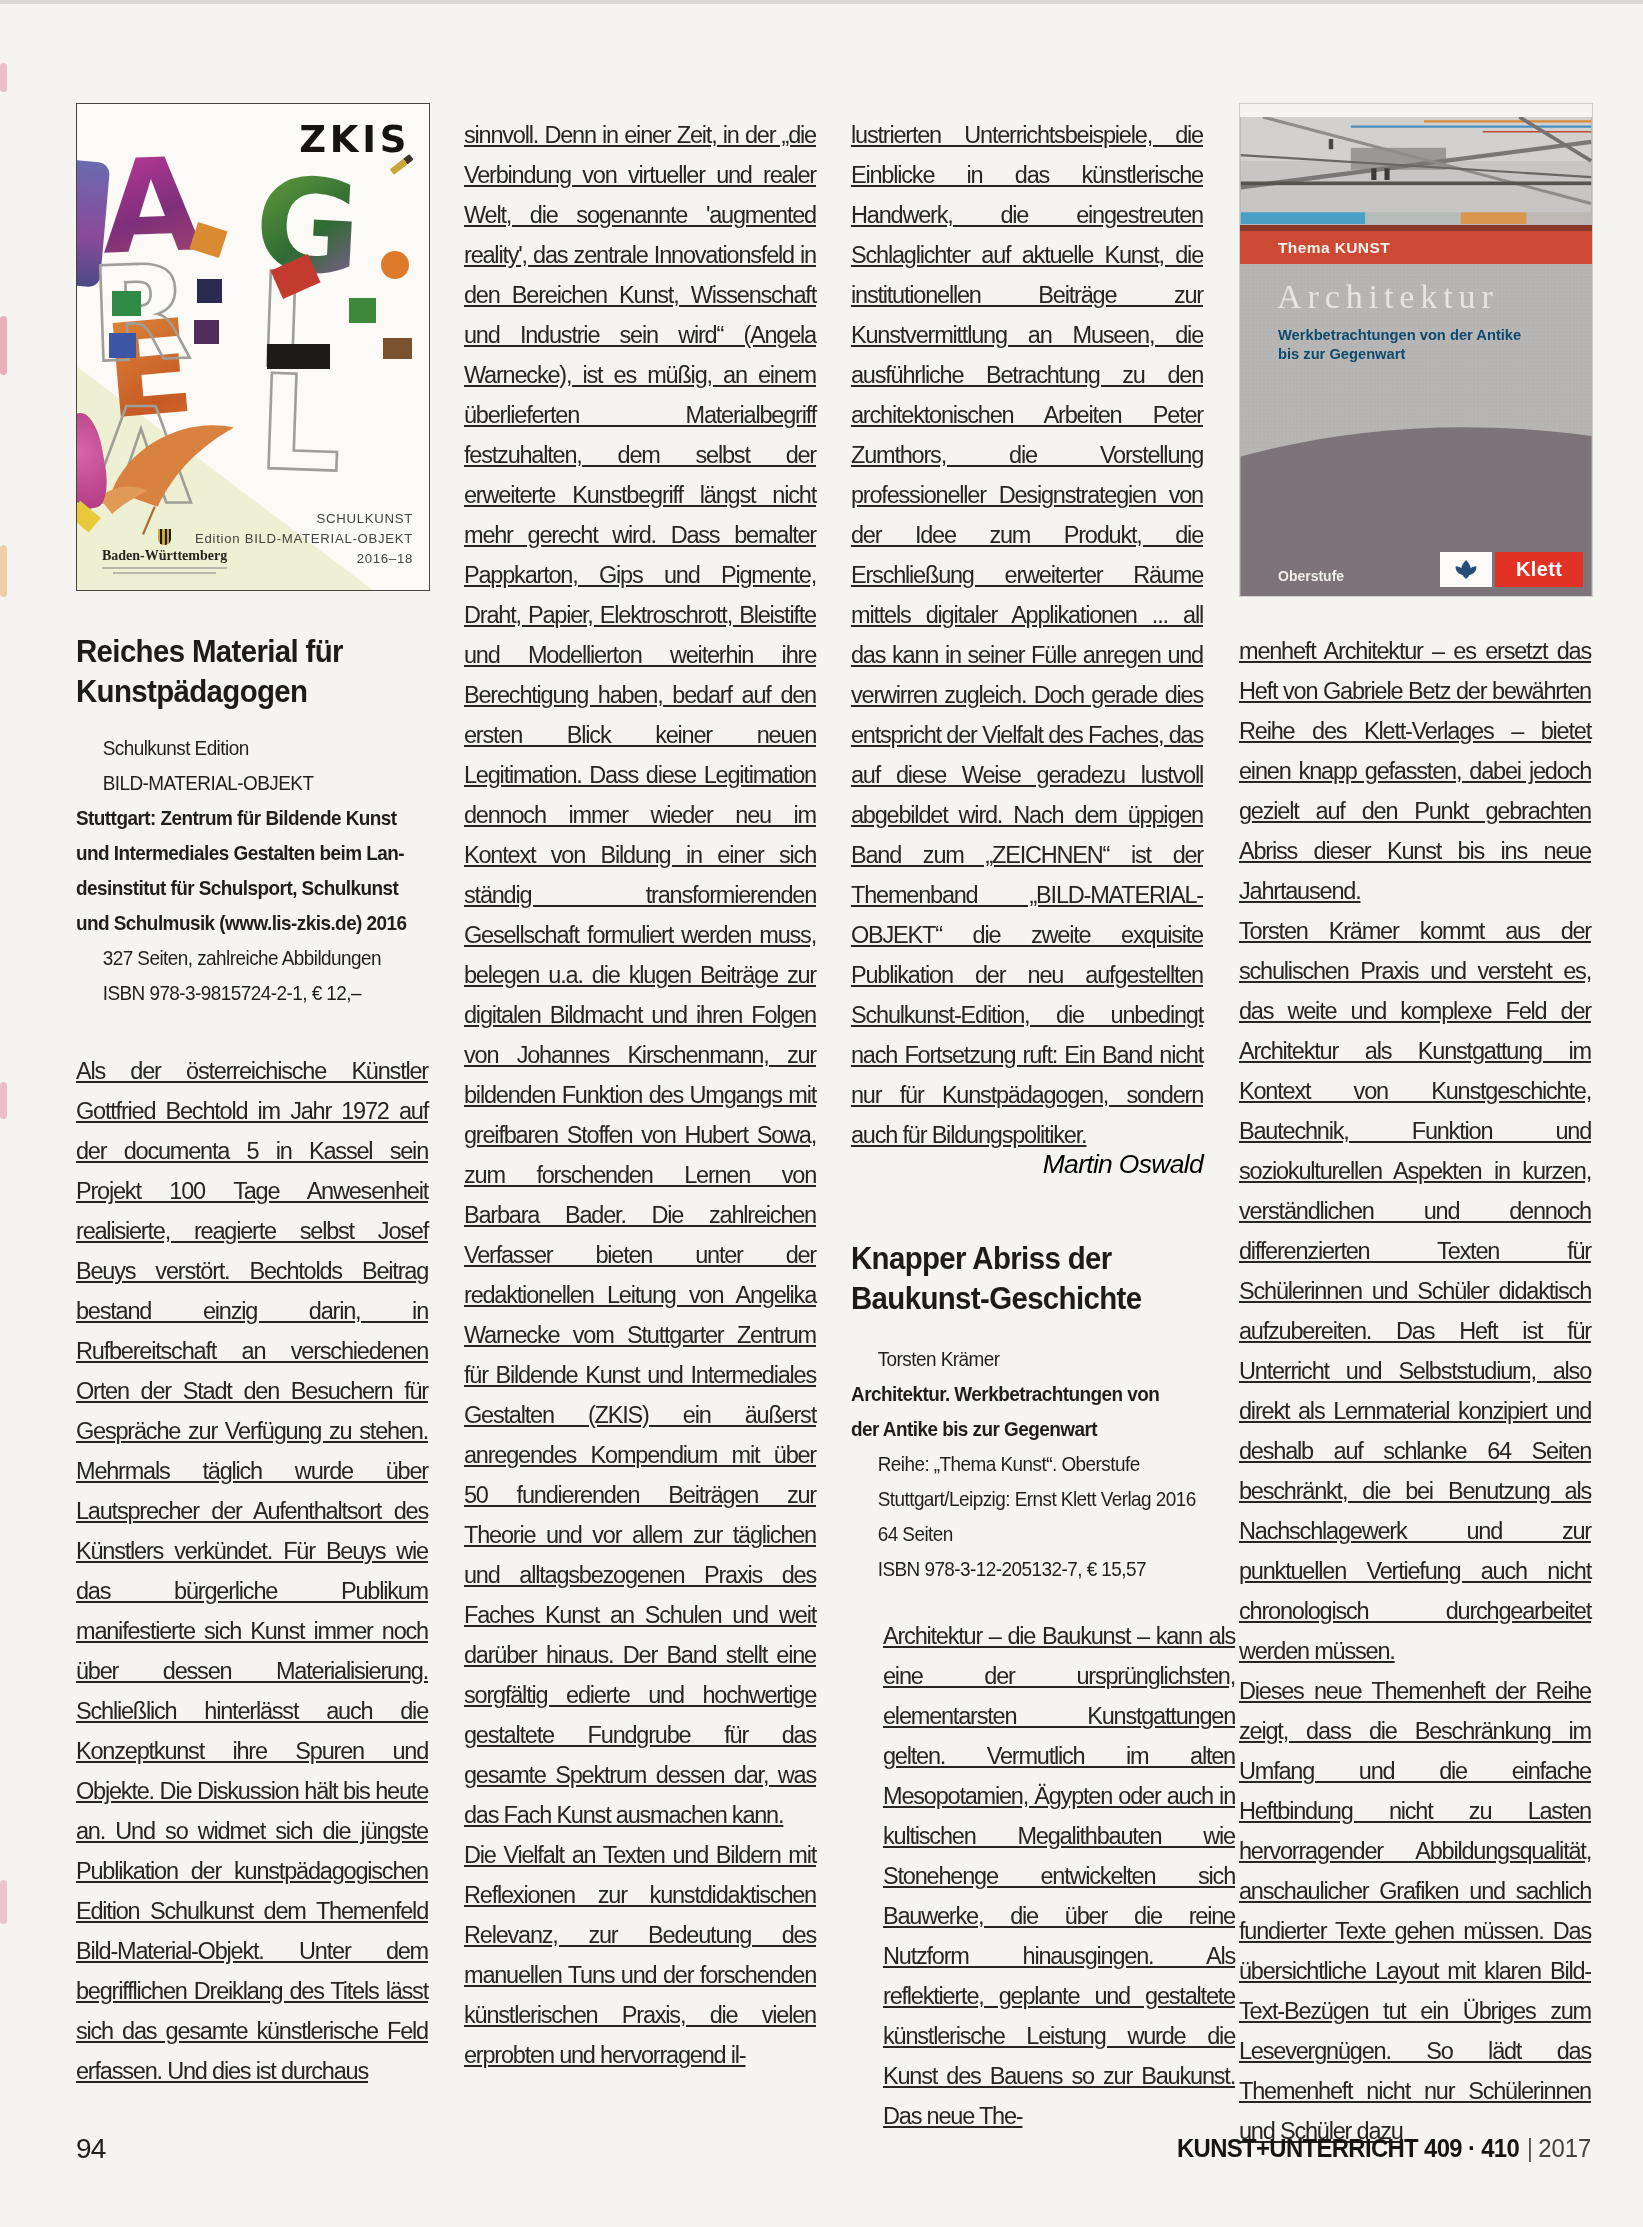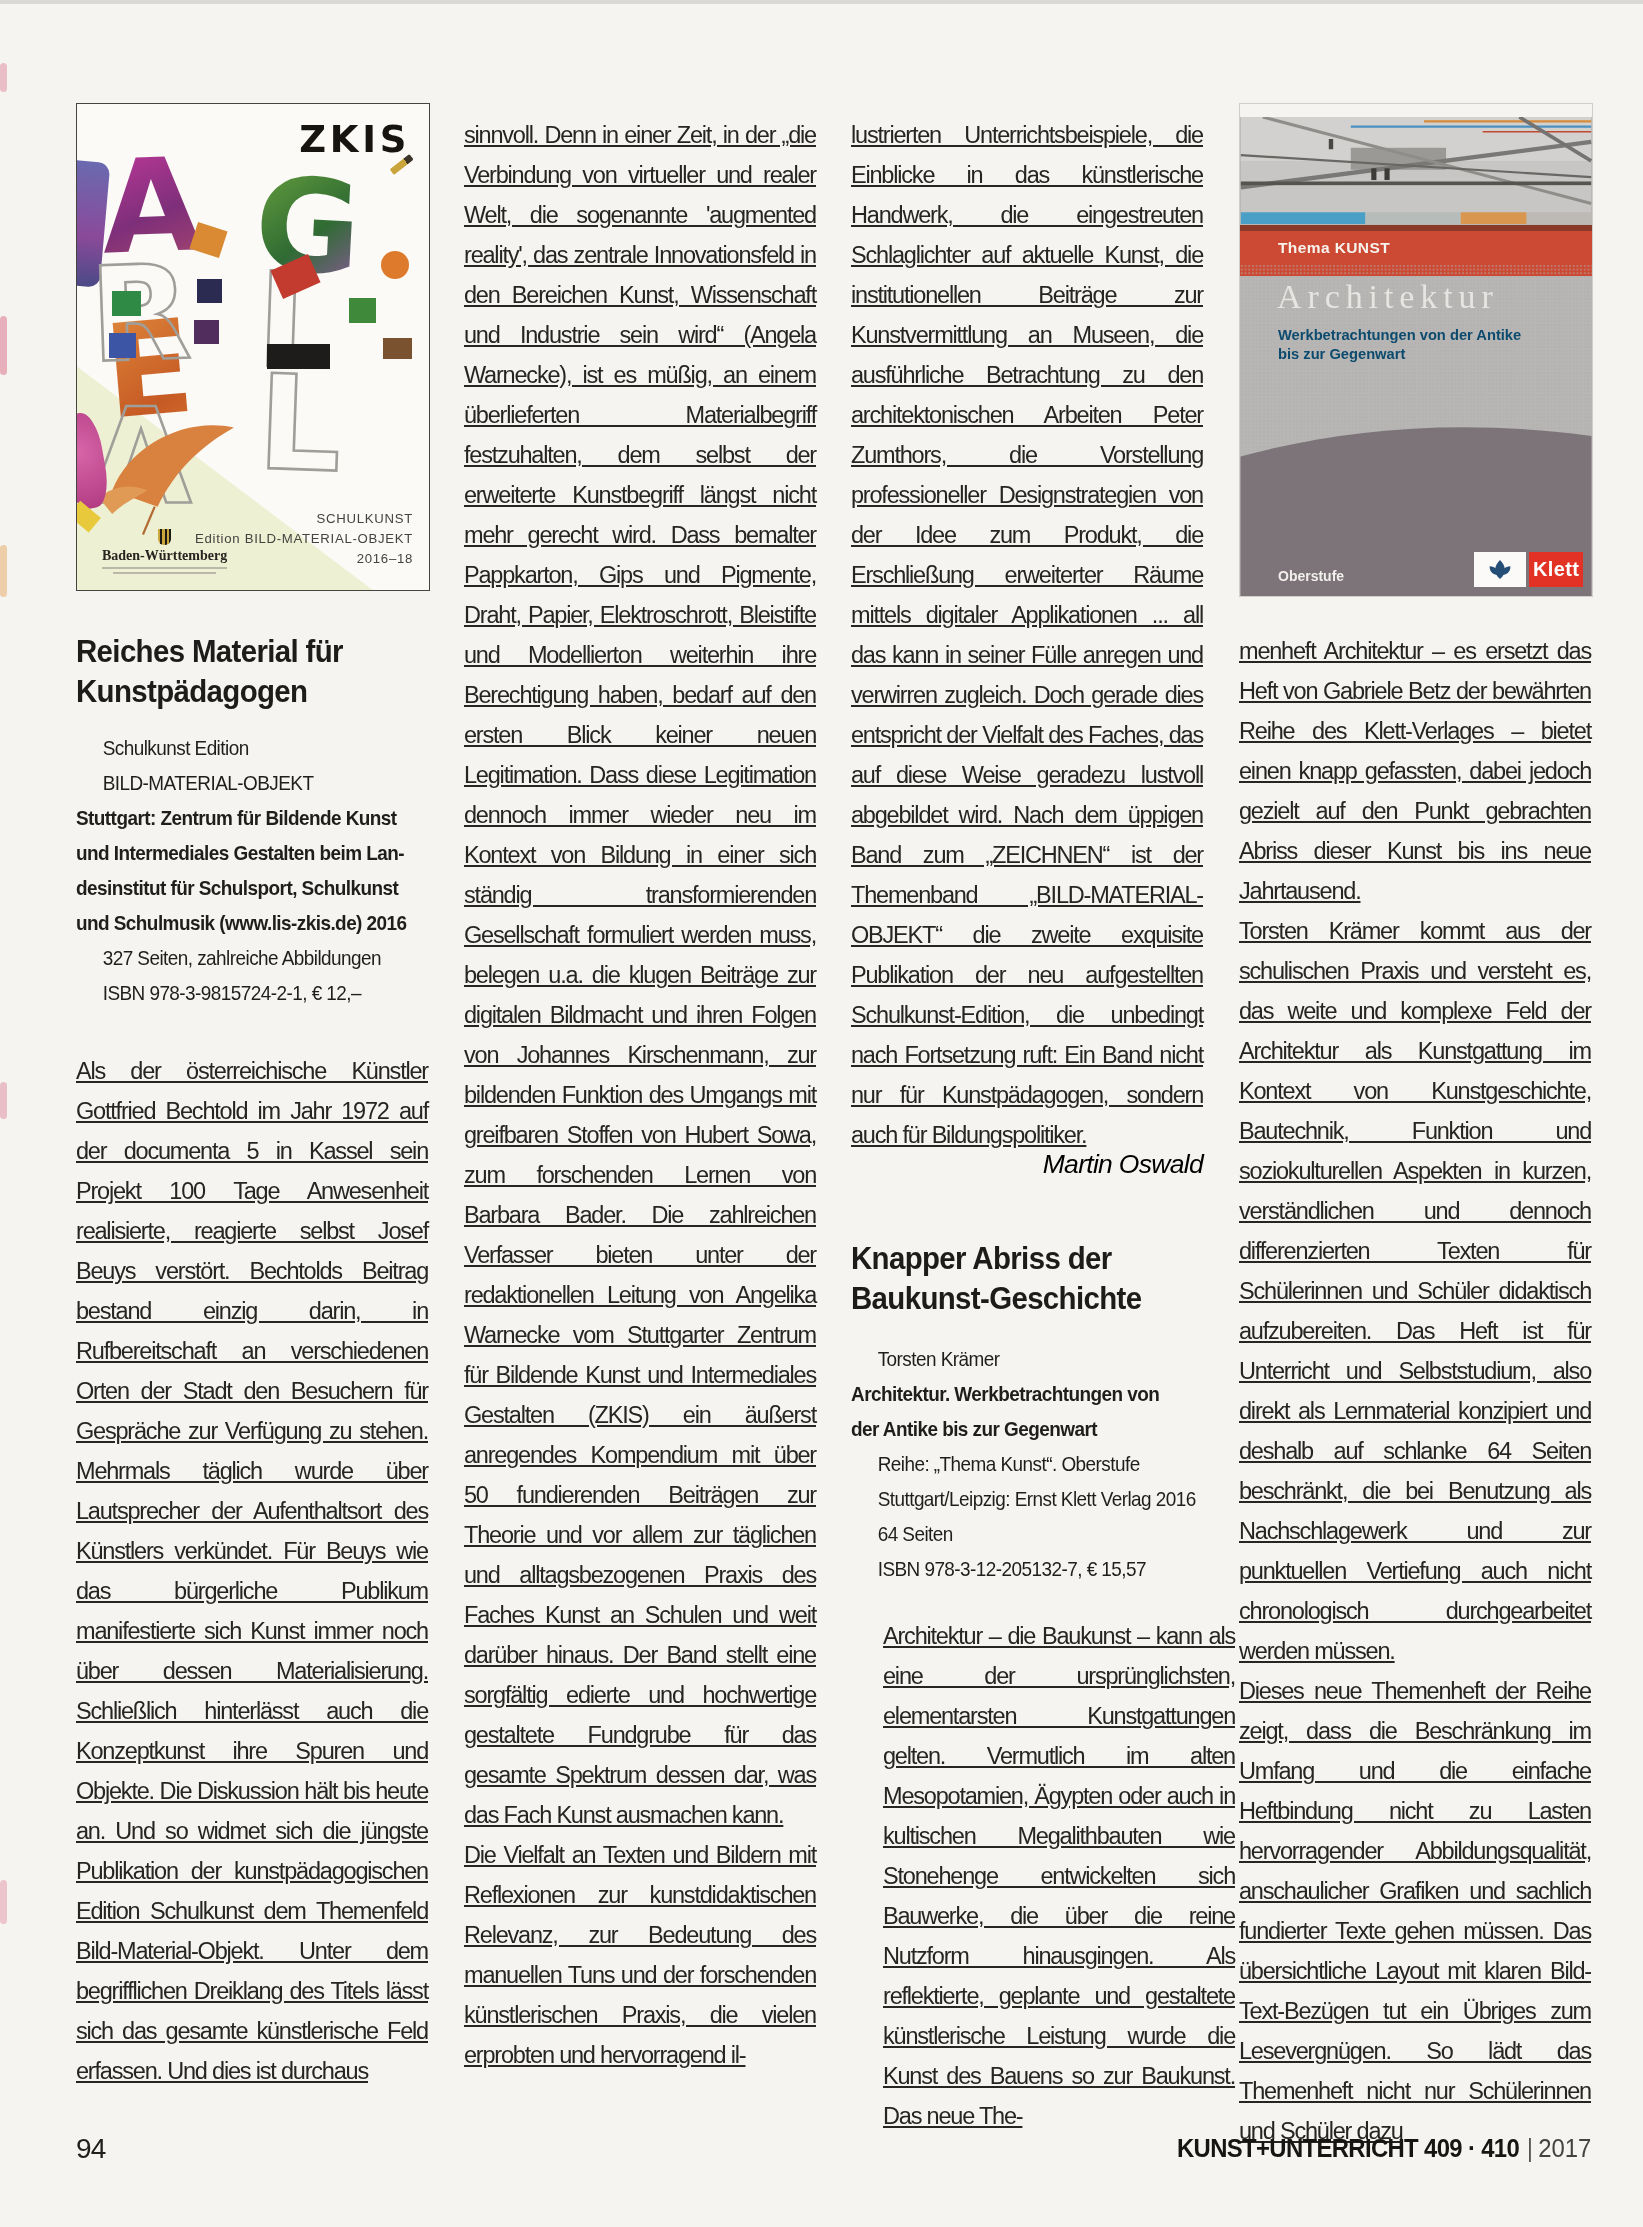--- a/index.html
+++ b/index.html
@@ -71,32 +71,32 @@
               color:#45433f;letter-spacing:0.7px;}
 
   
   .cover2{left:1239px;top:103px;width:352px;height:492px;background:#b7b6b4;
           border:0.7px solid #d0cecb;overflow:hidden;}
   .c2-texture{left:0;top:160px;width:100%;height:331px;
               background-image:radial-gradient(#aeadab 0.7px,transparent 0.7px);background-size:3.7px 3.7px;opacity:.5;}
   .c2-top{left:0;top:0;width:100%;height:13.2px;background:#f5f4f1;}
   .c2-photo{left:0;top:13.2px;}
   .c2-maroon{left:0;top:121px;width:100%;height:6.6px;background:#8a3a28;}
-  .c2-band{left:0;top:127px;width:100%;height:45px;background:#cc4a33;}
+  .c2-band{left:0;top:127px;width:100%;height:33px;background:#cc4a33;}
   .c2-band-label{left:38px;top:0;line-height:33px;font-size:15.5px;font-weight:700;
                  color:#f7f3ee;letter-spacing:0.4px;}
   .c2-title{left:37px;top:174px;font-family:"Liberation Serif",serif;font-size:34px;
             letter-spacing:5.9px;color:#e7e5e2;}
   .c2-subtitle{left:38px;top:222px;font-size:14.7px;font-weight:700;line-height:19px;
                color:#0c4a6e;white-space:pre-line;}
   .c2-hill{left:0;bottom:0;}
   .c2-level{left:38px;bottom:11.8px;font-size:14px;font-weight:700;color:#f2f0ec;z-index:3;}
   .c2-klett{right:8.8px;bottom:8.8px;display:flex;gap:2.9px;z-index:3;}
   .klett-white{width:52px;height:35px;background:#fbfaf8;display:flex;align-items:center;justify-content:center;}
-  .klett-red{width:54px;height:35px;background:#e23125;display:flex;align-items:center;justify-content:center;
+  .klett-red{width:88px;height:35px;background:#e23125;display:flex;align-items:center;justify-content:center;
              font-size:20px;font-weight:700;color:#ffffff;letter-spacing:0.4px;}
 </style>
 </head>
 <body>
 
 <div id="page">
 
   <div class="abs topline"></div>
   <div class="abs scan-mark" style="top:63px;height:29px;background:rgba(214,90,120,.35);"></div>
   <div class="abs scan-mark" style="top:316px;height:59px;background:rgba(214,90,120,.45);"></div>

